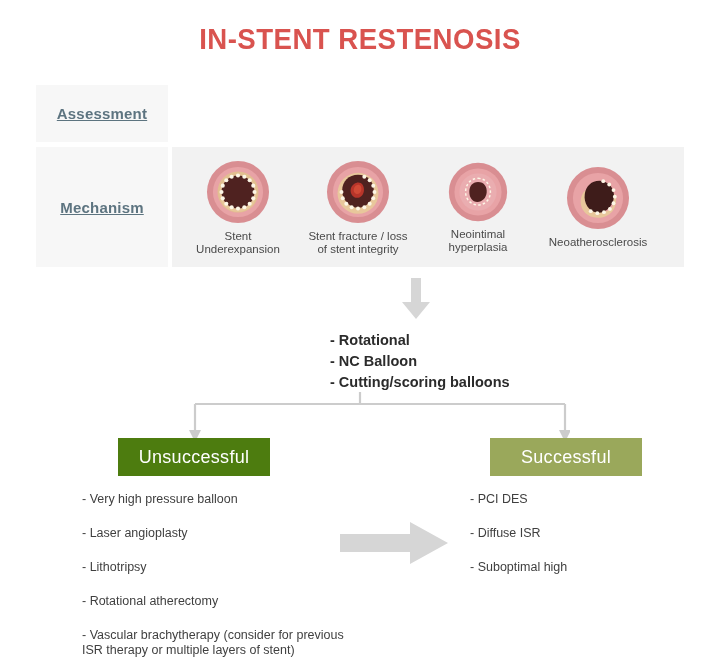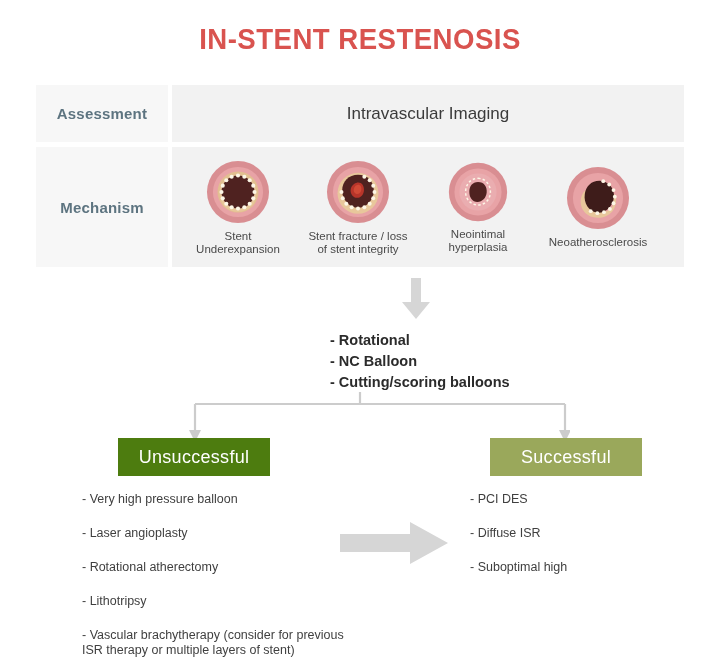--- a/index.html
+++ b/index.html
@@ -53,20 +53,21 @@
   .cell-label {
     width: 132px;
     background: #f7f7f7;
     display: flex;
     align-items: center;
     justify-content: center;
     color: #5d7480;
     font-size: 15px;
     font-weight: bold;
     letter-spacing: 0.2px;
+    text-decoration: underline;
   }
   .cell-body {
     flex: 1;
     background: #f2f2f2;
     display: flex;
     align-items: center;
     justify-content: center;
   }
   .row-assessment .cell-label,
   .row-assessment .cell-body {
@@ -188,21 +189,20 @@
 <body>
 
 <div id="page">
 
   <div class="title">IN-STENT RESTENOSIS</div>
 
   <div class="tbl">
 
     <div class="row row-assessment">
       <div class="cell-label">Assessment</div>
-      <div class="cell-body">Intravascular Imaging</div>
     </div>
 
     <div class="row row-mechanism">
       <div class="cell-label">Mechanism</div>
       <div class="cell-body">
 
         <div class="mech-item">
           <svg class="vessel" width="66" height="66" viewBox="0 0 100 100">
             <circle cx="50" cy="50" r="47" fill="#d98e92"></circle>
             <circle cx="50" cy="50" r="38" fill="#e8a3a6"></circle>
@@ -321,22 +321,22 @@
   <div class="outcome outcome-unsuccessful">
     <span>Unsuccessful</span>
   </div>
   <div class="outcome outcome-successful">
     <span>Successful</span>
   </div>
 
   <div class="list list-left">
     <div class="list-item">- Very high pressure balloon</div>
     <div class="list-item">- Laser angioplasty</div>
+    <div class="list-item">- Lithotripsy</div>
     <div class="list-item">- Rotational atherectomy</div>
-    <div class="list-item">- Lithotripsy</div>
     <div class="list-item">- Vascular brachytherapy (consider for previous
 ISR therapy or multiple layers of stent)</div>
   </div>
 
   <div class="list list-right">
     <div class="list-item">- PCI DES</div>
     <div class="list-item">- Diffuse ISR</div>
     <div class="list-item">- Suboptimal high</div>
   </div>
 

